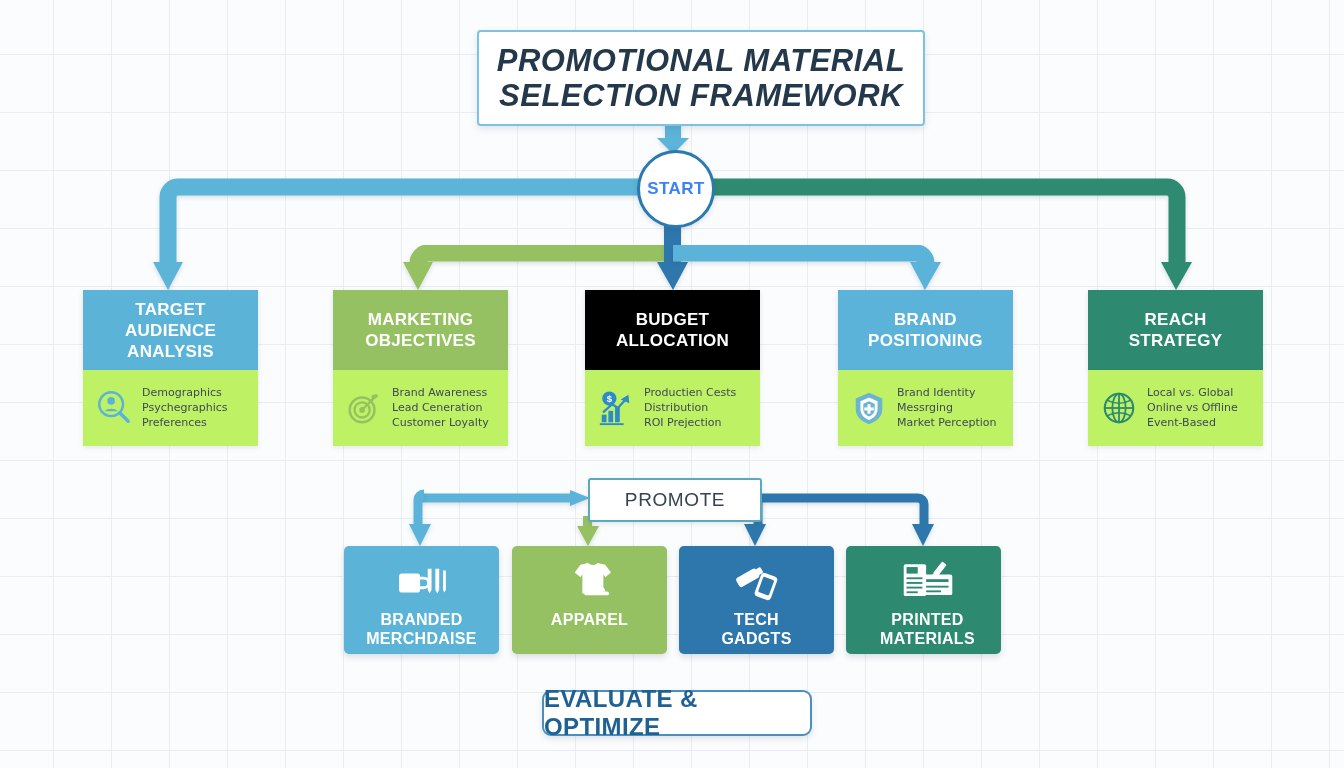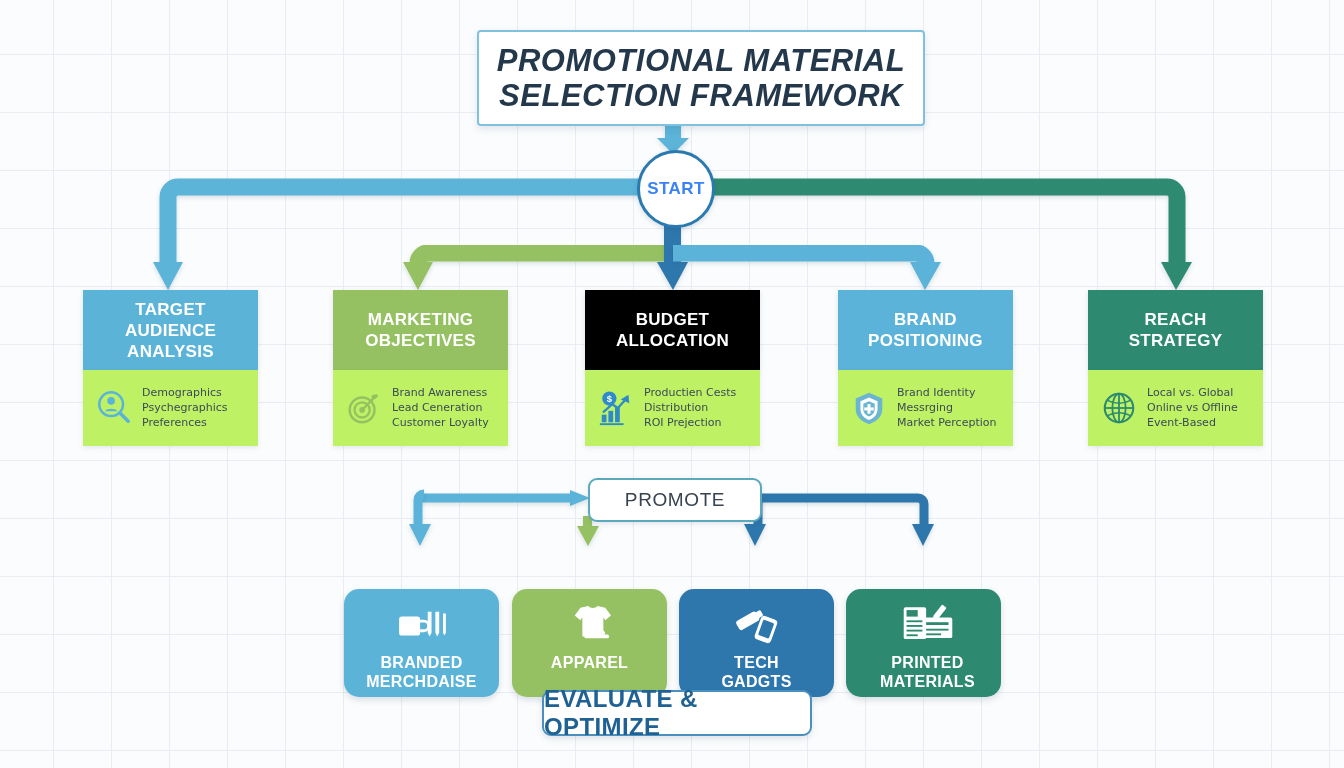--- a/index.html
+++ b/index.html
@@ -57,31 +57,31 @@
     background:#bef264;min-height:58px;display:flex;align-items:center;gap:9px;
     padding:9px 10px 9px 12px;box-shadow:0 2px 5px rgba(40,70,100,.10);
   }
   .pillar .ic{flex:0 0 auto;width:38px;height:38px;}
   .pillar .list{display:flex;flex-direction:column;gap:1px;}
   .pillar .list span{font-size:11px;color:#3d4a57;line-height:14px;font-family:"DejaVu Sans",sans-serif;}
 
   
   .promote{
     position:absolute;left:588px;top:478px;width:170px;height:40px;
-    background:#ffffff;border:2px solid #5aa9bd;border-radius:9px;
+    background:#ffffff;border:2px solid #5aa9bd;border-radius:3px;
     display:flex;align-items:center;justify-content:center;z-index:6;
     box-shadow:0 2px 5px rgba(40,70,100,.12);
   }
   .promote span{color:#37444f;font-size:19px;letter-spacing:.6px;}
 
   
   .card{
-    position:absolute;top:546px;width:155px;height:108px;border-radius:15px;
+    position:absolute;top:546px;width:155px;height:108px;border-radius:5px;
     display:flex;flex-direction:column;align-items:center;justify-content:flex-start;
-    box-shadow:0 3px 6px rgba(40,70,100,.16);z-index:5;padding-top:12px;box-sizing:border-box;margin-top:43px;
+    box-shadow:0 3px 6px rgba(40,70,100,.16);z-index:5;padding-top:12px;box-sizing:border-box;
   }
   .card .cic{height:48px;display:flex;align-items:center;justify-content:center;}
   .card .lbl{margin-top:4px;text-align:center;color:#fff;font-weight:bold;font-size:16px;line-height:19px;letter-spacing:.3px;}
 
   
   .evaluate{
     position:absolute;left:542px;top:690px;width:266px;height:42px;
     background:#ffffff;border:2px solid #4a8fbd;border-radius:9px;
     display:flex;align-items:center;justify-content:center;z-index:6;
     box-shadow:0 3px 6px rgba(40,70,100,.13);

